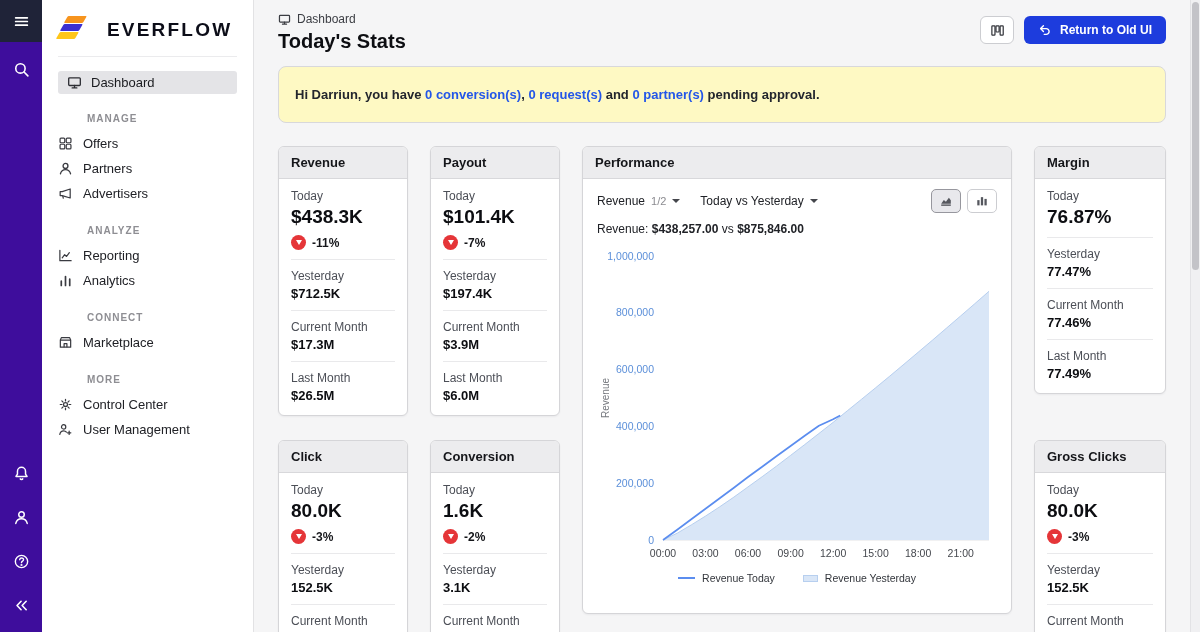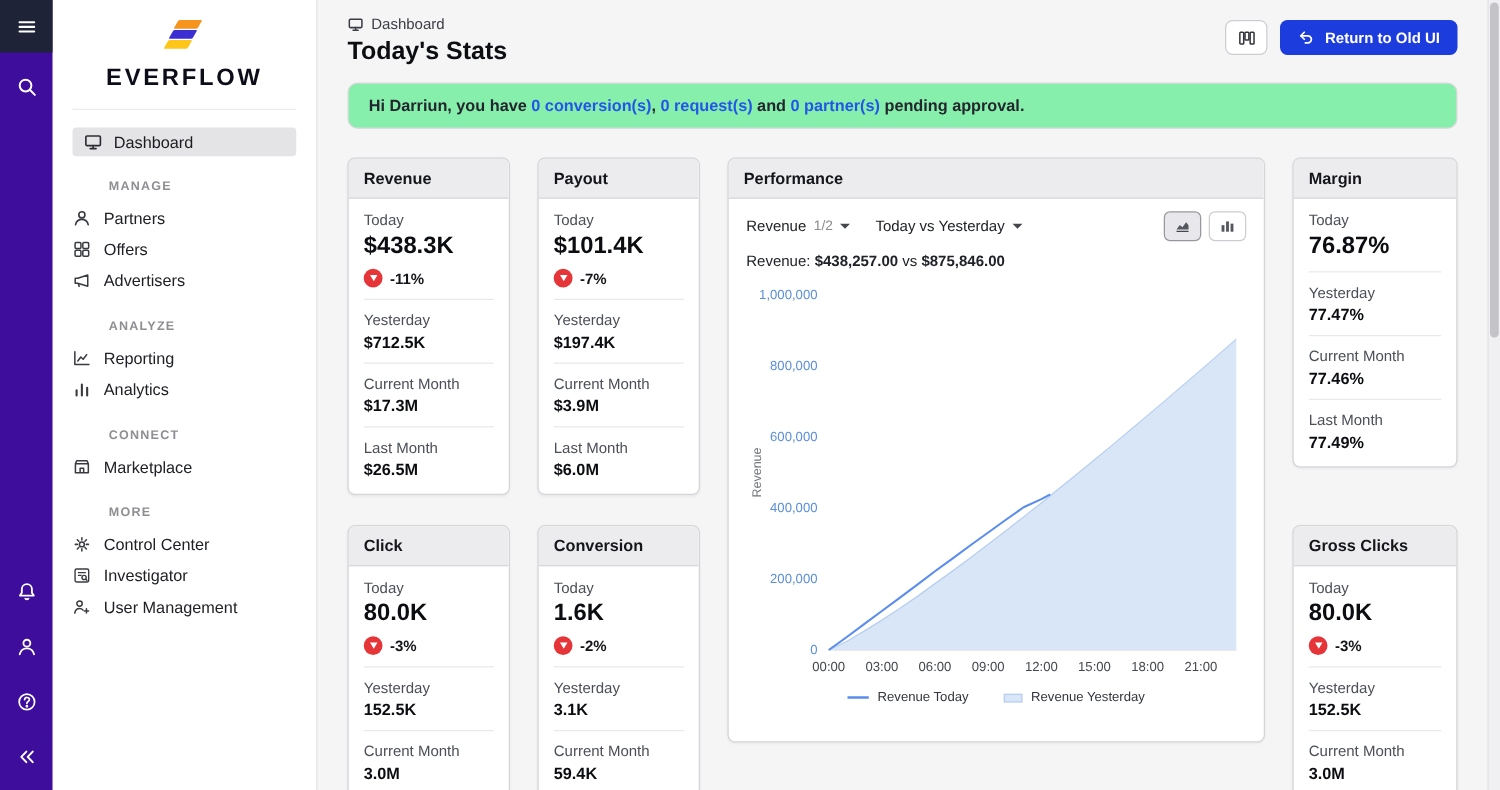--- a/index.html
+++ b/index.html
@@ -10,21 +10,21 @@
   
   .rail { position:absolute; left:0; top:0; bottom:0; width:42px; background:#3e0d9c; display:flex; flex-direction:column; align-items:center; z-index:6; }
   .rail-menu { width:42px; height:42px; background:#1f2338; display:flex; align-items:center; justify-content:center; cursor:pointer; }
   .rail-btn { width:42px; height:34px; display:flex; align-items:center; justify-content:center; cursor:pointer; }
   .rail-search { margin-top:10px; }
   .rail-spacer { flex:1; }
   .rail-bottom { display:flex; flex-direction:column; align-items:center; gap:10px; padding-bottom:10px; }
 
   
   .sidebar { position:absolute; left:42px; top:0; bottom:0; width:212px; background:#fff; border-right:1px solid #e2e2e4; z-index:5; }
-  .logo-row { display:flex; align-items:center; gap:9px; padding:16px 16px 13px;flex-direction:column; }
+  .logo-row { display:flex; align-items:center; gap:19px; padding:16px 16px 13px; }
   .logo-mark { width:30px; height:27px; position:relative; flex:0 0 auto; }
   .logo-bar { position:absolute; width:19px; height:6.5px; transform:skewX(-30deg); border-radius:1px; }
   .lb1 { top:0; left:8px; background:#f7941d; }
   .lb2 { top:8px; left:4px; background:#3c2fd1; }
   .lb3 { top:16px; left:0px; background:#ffc61a; }
   .logo-text { font-size:19px; font-weight:bold; letter-spacing:2.2px; color:#0c0d18; }
   .sidebar-divider { margin:0 16px; border-bottom:1px solid #ebebed; }
   .dash-item { margin:14px 16px 0; background:#e4e4e7; border-radius:3px; padding:4px 9px; display:flex; align-items:center; gap:9px; font-size:13px; color:#1a1b1f; cursor:pointer; }
   .nav-section { margin-top:19px; padding:0 16px; }
   .nav-title { font-size:10px; font-weight:bold; letter-spacing:1px; color:#8e8e93; margin-bottom:7px;padding-left:29px; }
@@ -33,21 +33,21 @@
 
   
   .main { position:absolute; left:254px; top:0; right:10px; bottom:0; padding:12px 24px 0; overflow:hidden; }
   .page-header { display:flex; justify-content:space-between; align-items:flex-start; }
   .breadcrumb { display:flex; gap:6px; align-items:center; font-size:12px; color:#3b3d43; }
   .page-title { font-size:20px; font-weight:bold; color:#0d0e12; margin-top:4px; }
   .header-actions { display:flex; gap:10px; align-items:center; margin-top:4px;border-radius:11px; }
   .icon-btn { width:34px; height:28px; background:#fff; border:1px solid #cccdd1; border-radius:6px; display:flex; align-items:center; justify-content:center; cursor:pointer; }
   .return-btn { display:flex; gap:8px; align-items:center; background:#1d3cdd; color:#fff; font-size:12px; font-weight:bold; padding:7px 14px; border:none; border-radius:6px; cursor:pointer; }
 
-  .banner { margin-top:13px; background:#86efac; border:1px solid #d8d8db; border-radius:8px; padding:10px 16px; font-size:13px; color:#23262d; font-weight:bold; }
+  .banner { margin-top:13px; background:#fef9c3; border:1px solid #d8d8db; border-radius:8px; padding:20px 16px; font-size:13px; color:#23262d; font-weight:bold; }
   .banner a { color:#2356e8; text-decoration:none; cursor:pointer; }
 
   .cards-grid { margin-top:23px; display:grid; grid-template-columns:130px 130px 1fr 132px; column-gap:22px; row-gap:24px; align-items:start; }
   .card { background:#fff; border:1px solid #d5d5d8; border-radius:6px; overflow:hidden; box-shadow:0 1px 2px rgba(20,20,30,.05); }
   .card-header { background:#ececee; border-bottom:1px solid #d8d8db; padding:8px 12px; font-size:13px; font-weight:bold; color:#15161a; }
   .card-body { padding:10px 12px 12px; }
   .stat-label { font-size:12px; color:#4c4f57; }
   .stat-value-big { font-size:19px; font-weight:bold; color:#0c0d11; margin-top:3px; }
   .badge-row { display:flex; align-items:center; gap:6px; margin-top:7px; }
   .badge-dot { width:15px; height:15px; border-radius:50%; background:#e53538; display:flex; align-items:center; justify-content:center; }
@@ -158,40 +158,40 @@
           <path d="M5.5 13.8h5M8 11.2v2.6"></path>
         </svg>
     </span>
     <span>Dashboard</span>
   </div>
 
   <div class="nav-section">
     <div class="nav-title">MANAGE</div>
     <div class="nav-item">
       <span>
-        <svg width="15" height="15" viewBox="0 0 16 16" fill="none" stroke="#3a3b41" stroke-width="1.4" stroke-linecap="round">
-            <circle cx="8" cy="5.2" r="2.6"></circle>
-            <path d="M2.6 13.6c.7-3 2.7-4.5 5.4-4.5s4.7 1.5 5.4 4.5"></path>
-          </svg>
-      </span>
-      <span>Partners</span>
-    </div>
-    <div class="nav-item">
-      <span>
         <svg width="15" height="15" viewBox="0 0 16 16" fill="none" stroke="#3a3b41" stroke-width="1.3">
             <rect x="2.2" y="2.2" width="5" height="5" rx="1"></rect>
             <rect x="8.8" y="2.2" width="5" height="5" rx="1"></rect>
             <rect x="2.2" y="8.8" width="5" height="5" rx="1"></rect>
             <rect x="8.8" y="8.8" width="5" height="5" rx="1"></rect>
           </svg>
       </span>
       <span>Offers</span>
     </div>
     <div class="nav-item">
       <span>
+        <svg width="15" height="15" viewBox="0 0 16 16" fill="none" stroke="#3a3b41" stroke-width="1.4" stroke-linecap="round">
+            <circle cx="8" cy="5.2" r="2.6"></circle>
+            <path d="M2.6 13.6c.7-3 2.7-4.5 5.4-4.5s4.7 1.5 5.4 4.5"></path>
+          </svg>
+      </span>
+      <span>Partners</span>
+    </div>
+    <div class="nav-item">
+      <span>
         <svg width="15" height="15" viewBox="0 0 16 16" fill="none" stroke="#3a3b41" stroke-width="1.3" stroke-linejoin="round">
             <path d="M13 3.2v9.6L4.5 10.2H2.3V6h2.2L13 3.2z"></path>
             <path d="M5 10.5l.8 2.9"></path>
           </svg>
       </span>
       <span>Advertisers</span>
     </div>
   </div>
 
   <div class="nav-section">
@@ -233,31 +233,20 @@
   <div class="nav-section">
     <div class="nav-title">MORE</div>
     <div class="nav-item">
       <span>
         <svg width="15" height="15" viewBox="0 0 16 16" fill="none" stroke="#3a3b41" stroke-width="1.3" stroke-linecap="round">
             <circle cx="8" cy="8" r="2.1"></circle>
             <path d="M8 2.4v1.8M8 11.8v1.8M2.4 8h1.8M11.8 8h1.8M4.1 4.1l1.3 1.3M10.6 10.6l1.3 1.3M11.9 4.1l-1.3 1.3M5.4 10.6l-1.3 1.3"></path>
           </svg>
       </span>
       <span>Control Center</span>
-    </div>
-    <div class="nav-item">
-      <span>
-        <svg width="15" height="15" viewBox="0 0 16 16" fill="none" stroke="#3a3b41" stroke-width="1.2">
-            <rect x="2.2" y="2.4" width="11.6" height="11" rx="1.2"></rect>
-            <path d="M4.6 5.4h6.8M4.6 7.8h3.2"></path>
-            <circle cx="9.9" cy="9.6" r="1.8"></circle>
-            <path d="M11.2 10.9l1.5 1.5"></path>
-          </svg>
-      </span>
-      <span>Investigator</span>
     </div>
     <div class="nav-item">
       <span>
         <svg width="15" height="15" viewBox="0 0 16 16" fill="none" stroke="#3a3b41" stroke-width="1.3" stroke-linecap="round">
             <circle cx="6" cy="5.2" r="2.3"></circle>
             <path d="M1.9 13.3c.5-2.5 2.1-3.9 4.1-3.9 1.2 0 2.3.5 3 1.4"></path>
             <path d="M11.9 9.7v3.6M10.1 11.5h3.6"></path>
           </svg>
       </span>
       <span>User Management</span>

